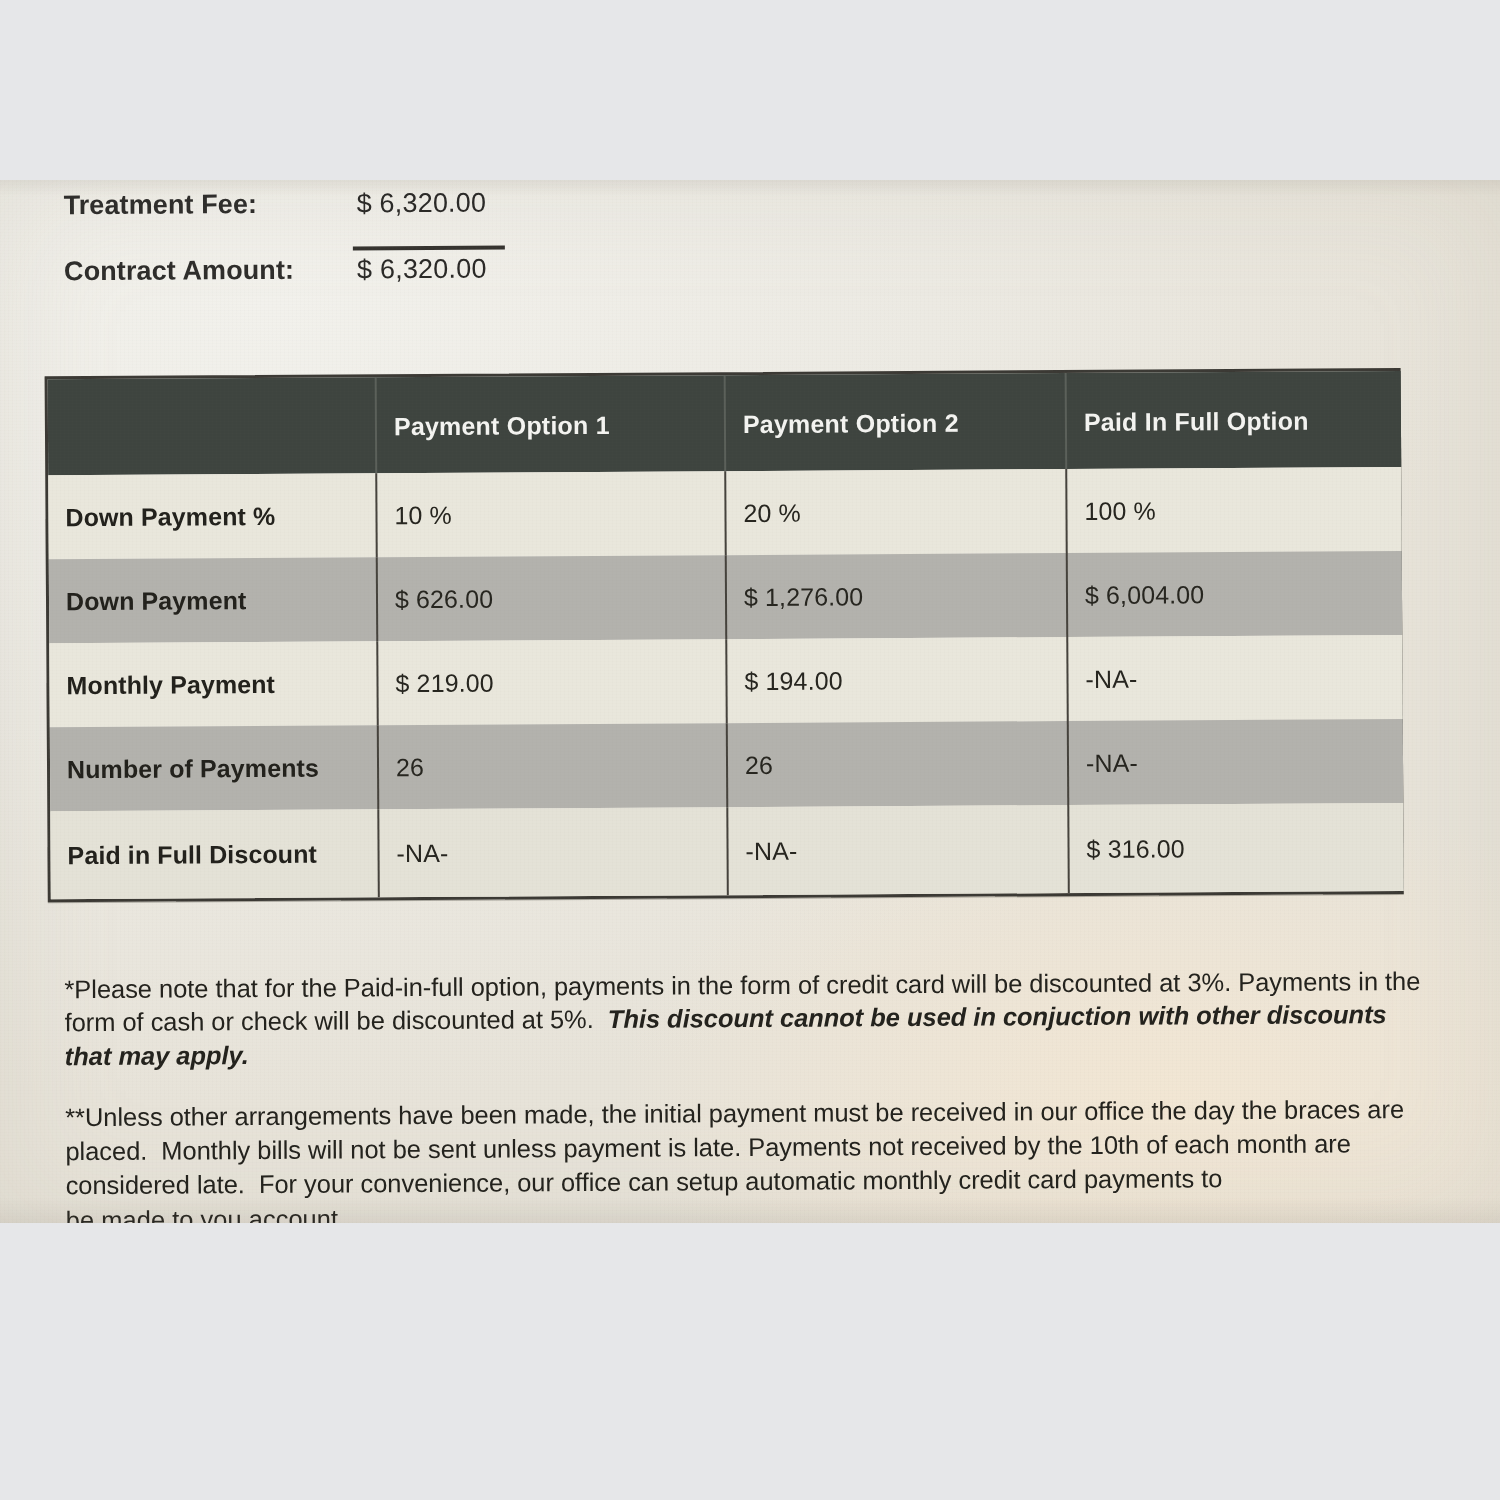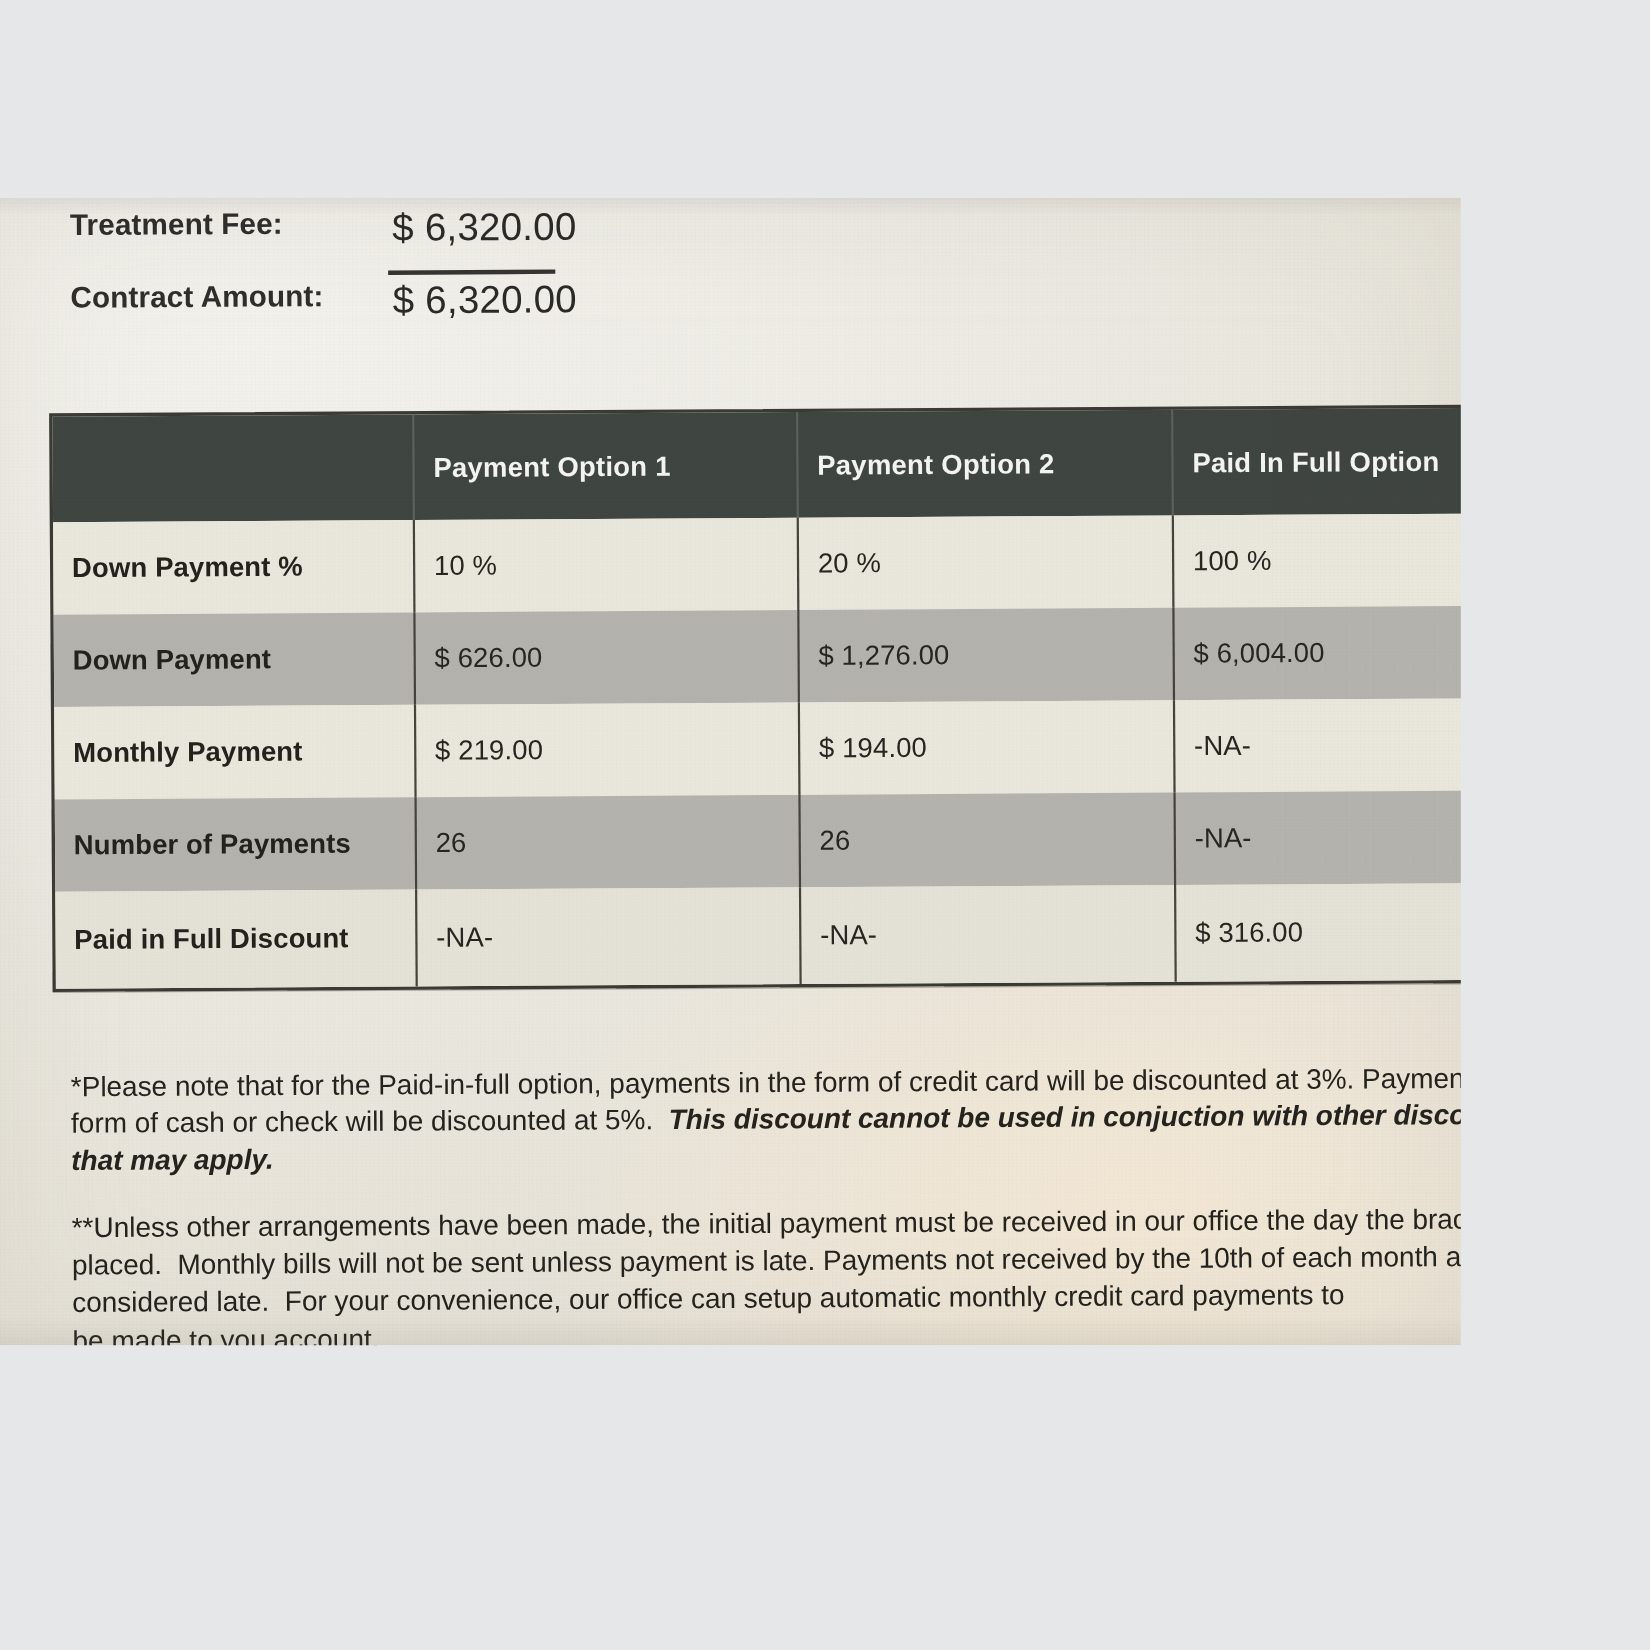--- a/index.html
+++ b/index.html
@@ -20,21 +20,21 @@
     width: 1500px;
     height: 1500px;
     background: #e6e7e9;
   }
 
   
   #paper {
     position: absolute;
     left: 0;
     top: 180px;
-    width: 1328px;
+    width: 1500px;
     height: 1043px;
     overflow: hidden;
     background:
       radial-gradient(ellipse 900px 520px at 78% 88%, rgba(244,231,211,0.85) 0%, rgba(240,236,228,0.0) 62%),
       radial-gradient(ellipse 1200px 800px at 18% 12%, #f2f1ec 0%, #eceae3 55%, #e7e3d9 100%),
       #edebe4;
     box-shadow: inset 0 0 120px rgba(180,172,156,0.18);
   }
   
   #paper::after {
@@ -72,21 +72,21 @@
     top: 0;
     font-size: 27px;
     font-weight: bold;
     color: #2e2d2b;
     letter-spacing: .1px;
   }
   .summary-value {
     position: absolute;
     left: 293px;
     top: 0;
-    font-size: 35px;
+    font-size: 27px;
     font-weight: normal;
     color: #2a2927;
     letter-spacing: .2px;
   }
   .summary-rule {
     position: absolute;
     left: 289px;
     top: 58px;
     width: 152px;
     height: 4px;

